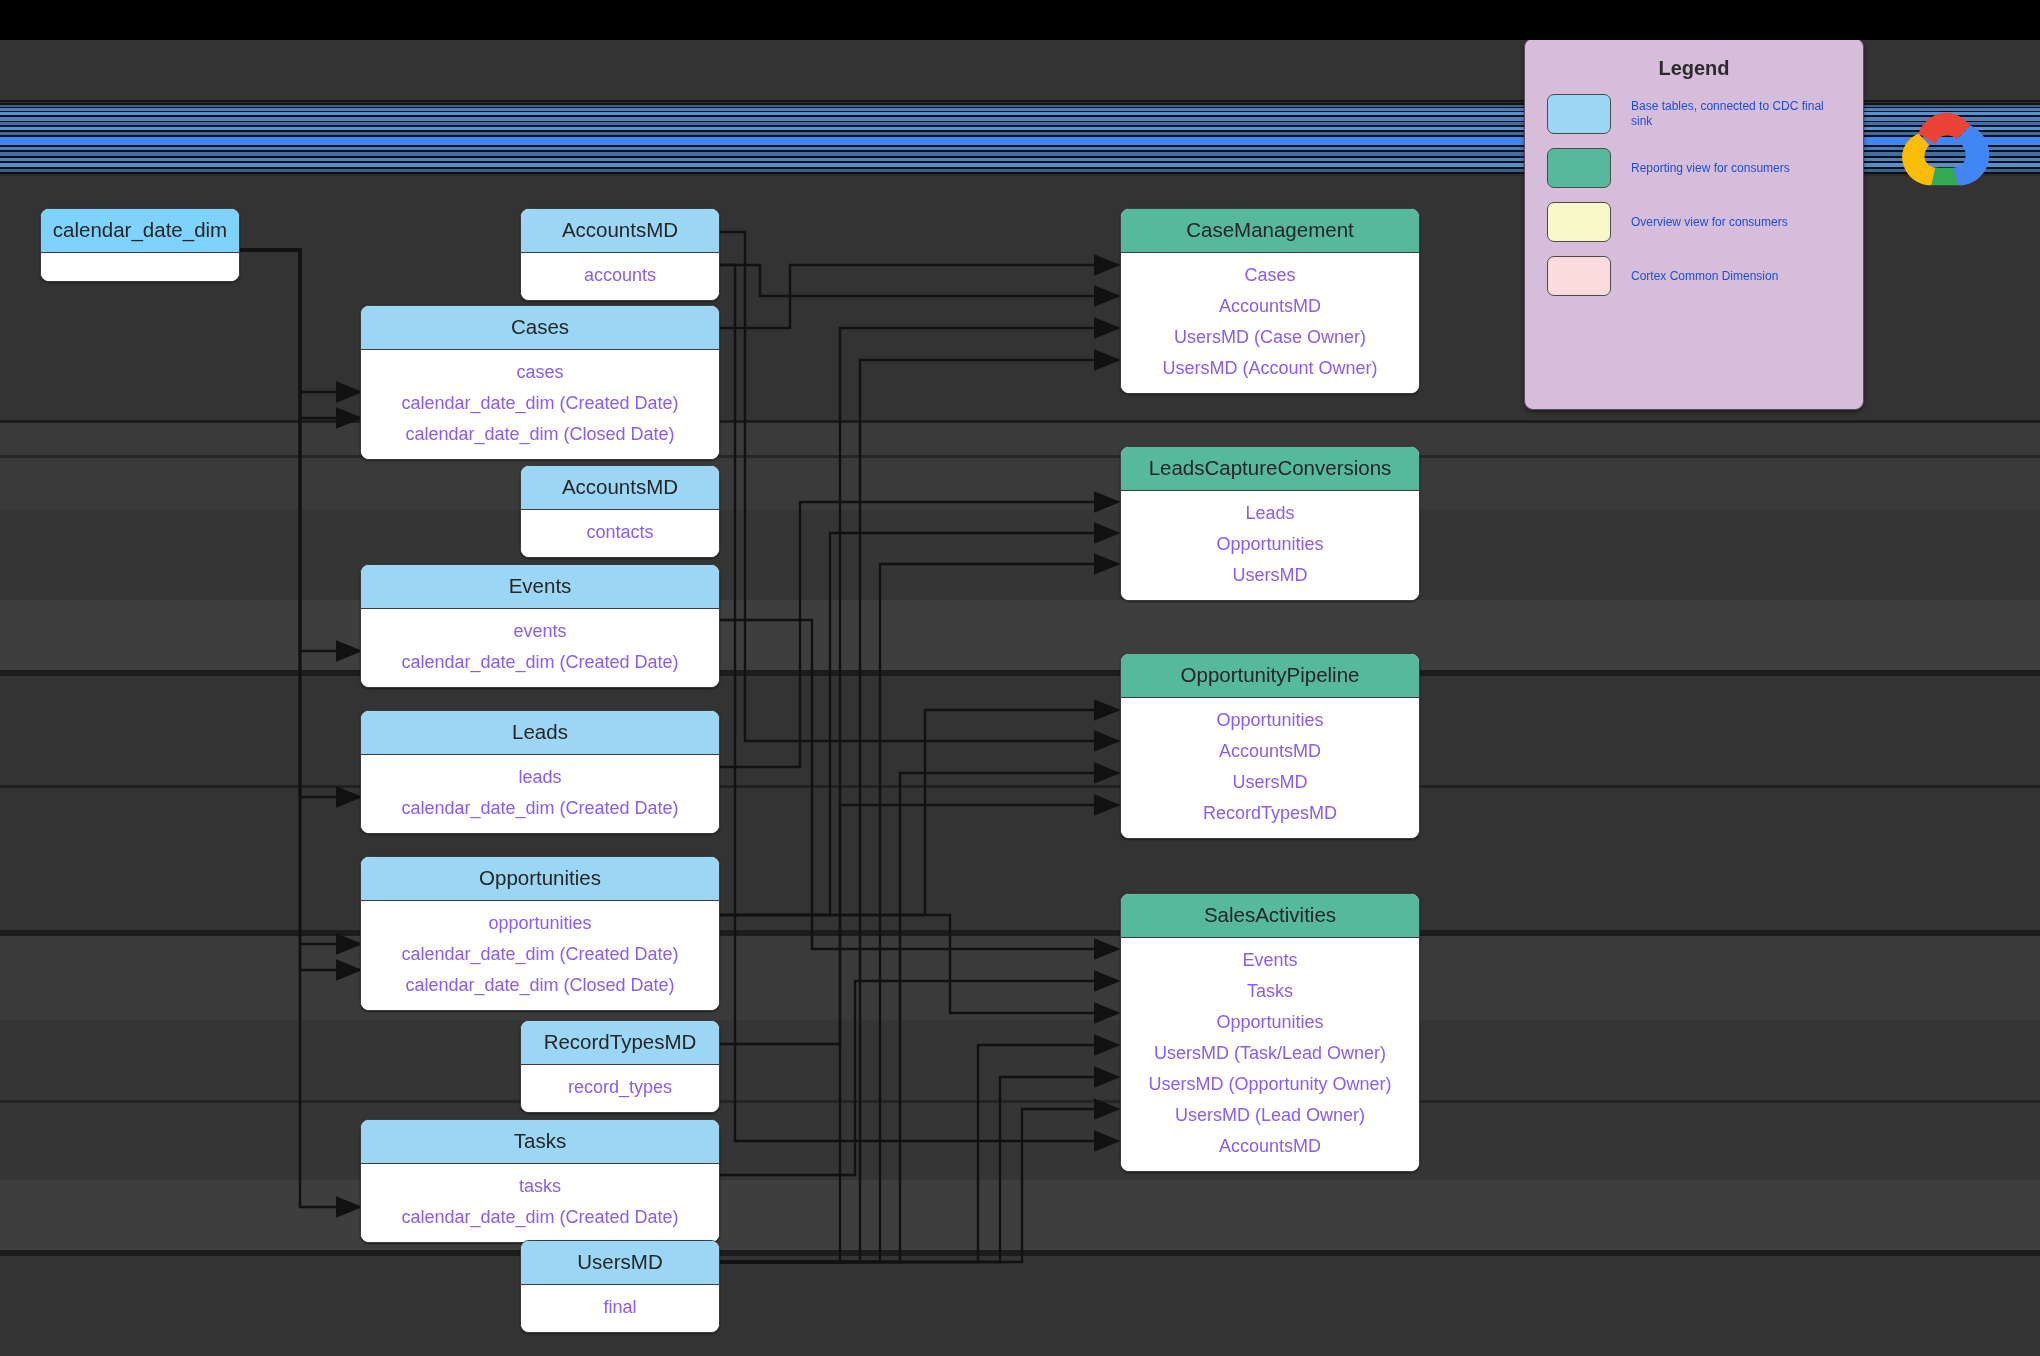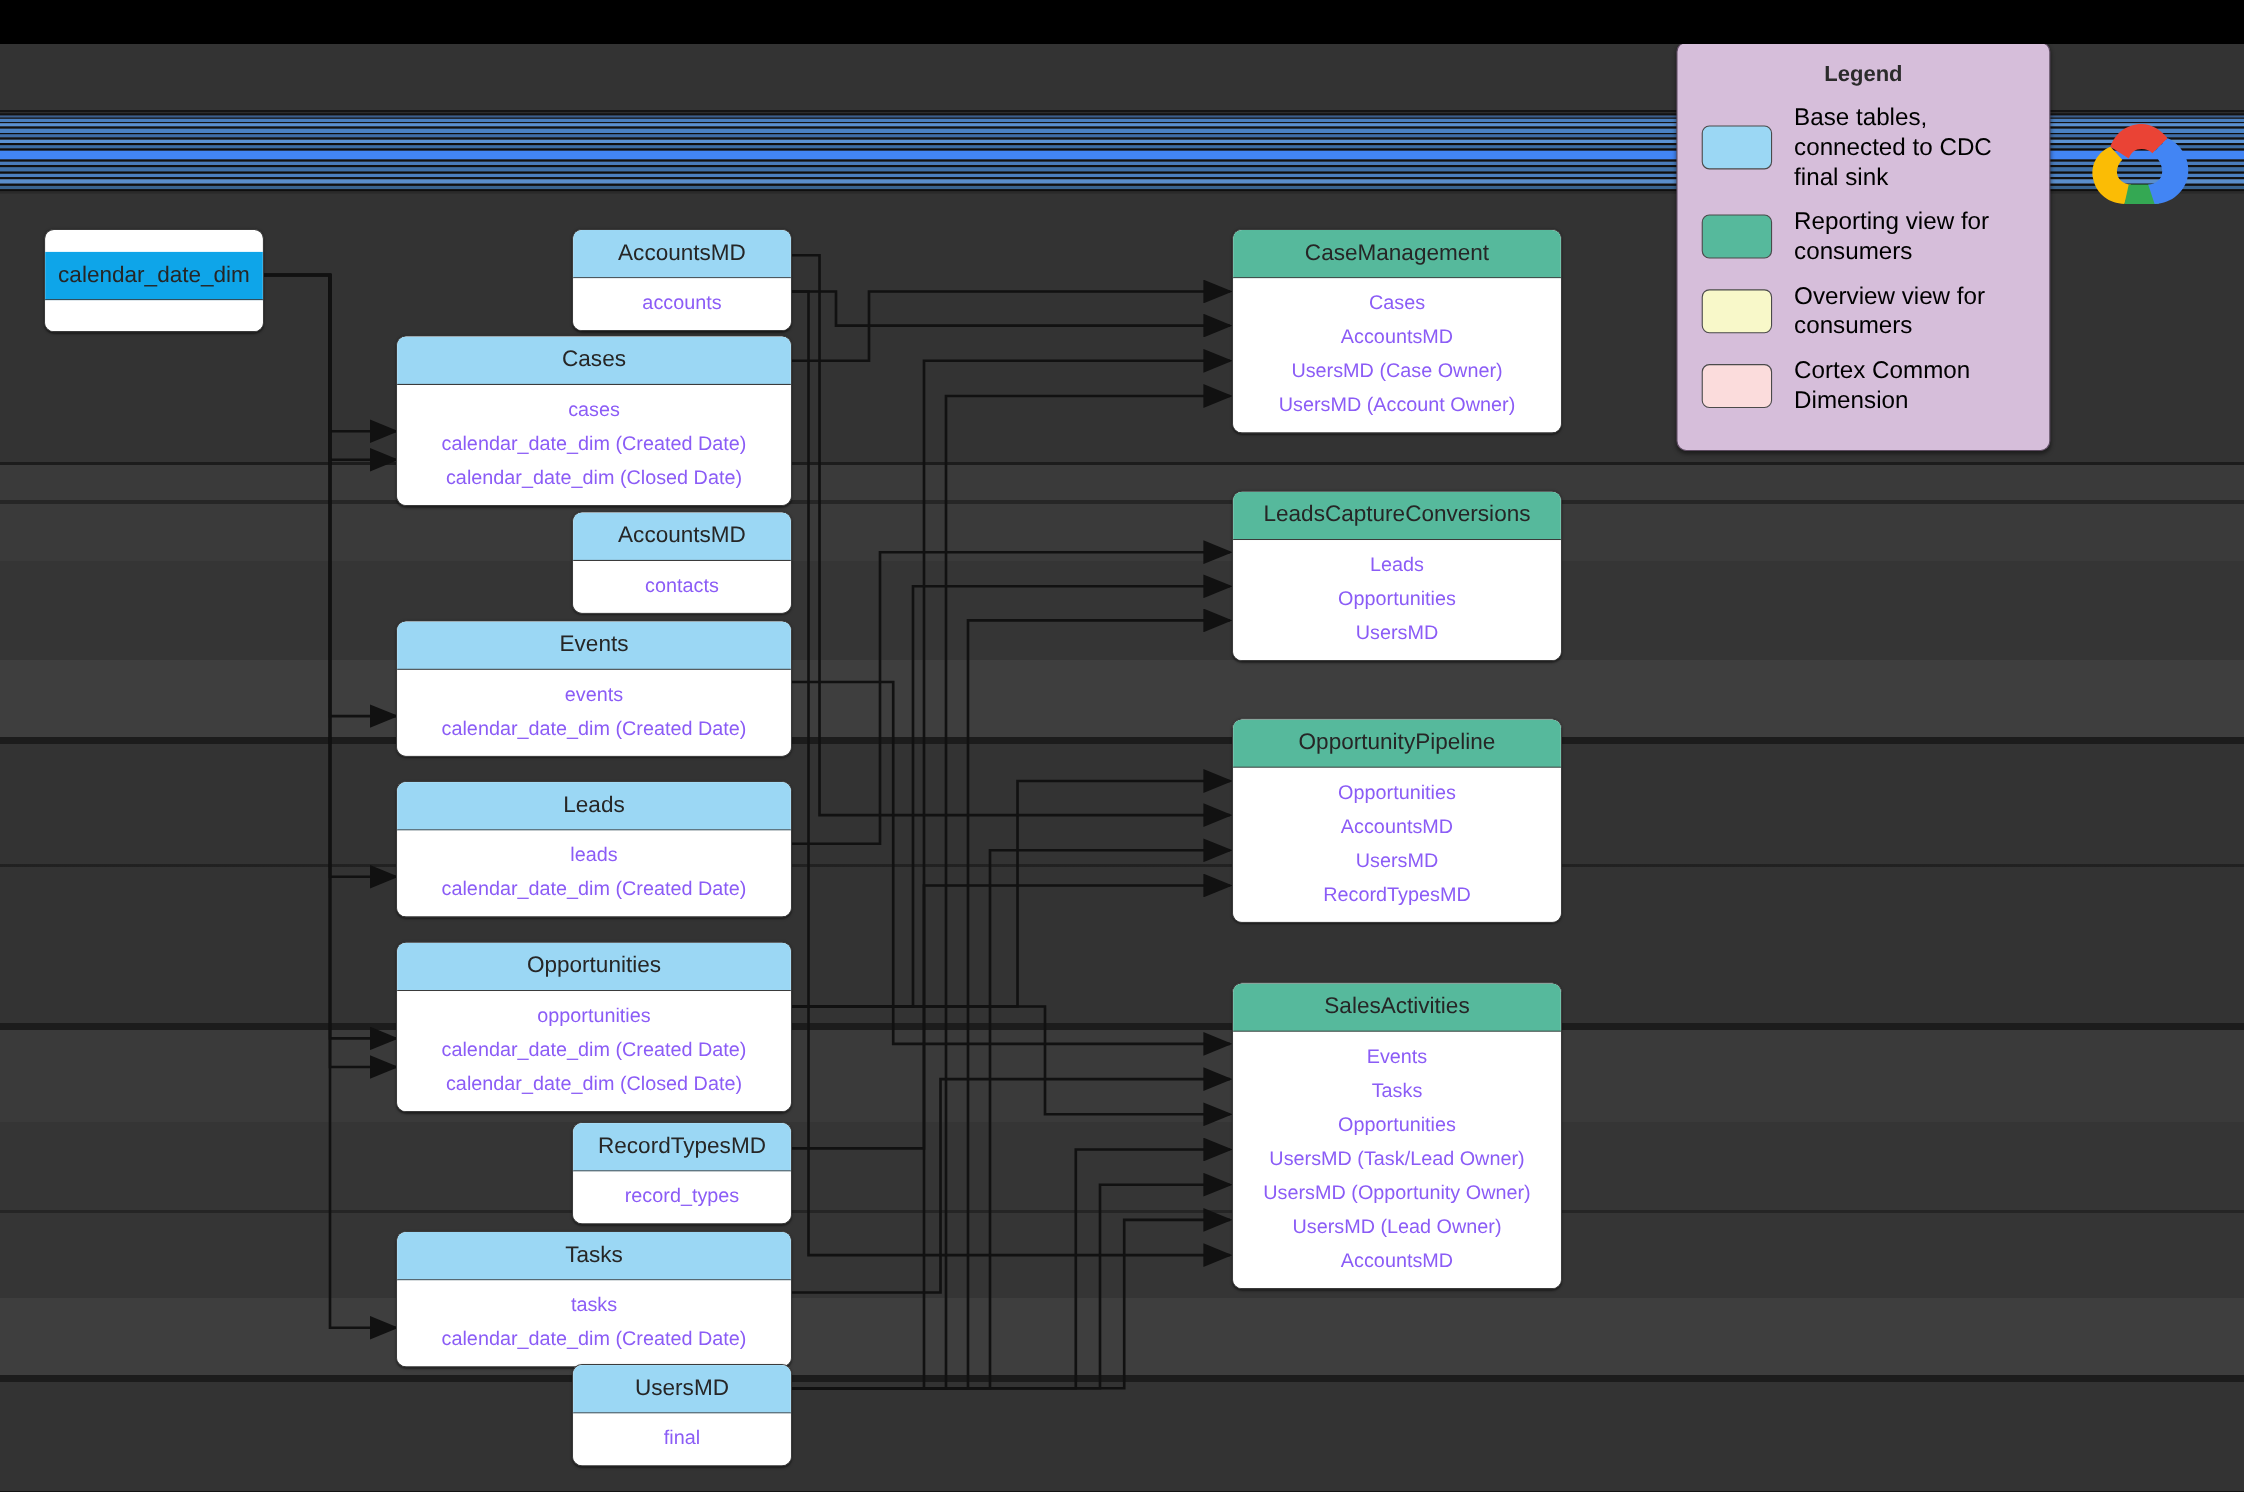--- a/index.html
+++ b/index.html
@@ -84,41 +84,41 @@
     text-align:center;
     font-size:18px;
     color:#8b5cf6;
     line-height:1.0;
     padding:6px 2px 7px;
     white-space:nowrap;
   }
   .node.empty .body{min-height:28px;padding:0;}
   .hdr.base{background:#9BD7F4;}
   .hdr.view{background:#56B99C;}
-  .hdr.dim {background:#0ea5e9;margin-top:20px;}
+  .hdr.dim {background:#7dd3fc;}
 
   
   #edges{position:absolute;left:0;top:0;width:2040px;height:1356px;z-index:8;}
 
   
   #legend{
     position:absolute;left:1524px;top:38px;width:338px;height:370px;
     background:#D6BEDA;border:1px solid #5d4b61;border-radius:9px;z-index:30;
     box-shadow:0 2px 4px rgba(0,0,0,.45);
   }
   #legend .ltitle{
     text-align:center;font-weight:bold;font-size:20px;color:#2b2b2b;
     margin-top:18px;margin-bottom:14px;
   }
   .lrow{display:flex;align-items:center;padding:0 22px 0 22px;margin-bottom:14px;}
   .lrow .sw{
     width:62px;height:38px;border:1.5px solid #4a4a4a;border-radius:7px;flex:0 0 auto;
   }
   .lrow .ltxt{
-    margin-left:20px;font-size:22px;color:#000000;line-height:1.22;
+    margin-left:20px;font-size:12px;color:#1d4ed8;line-height:1.22;
   }
   
   #gclogo{position:absolute;left:1898px;top:108px;width:98px;height:92px;z-index:30;}
 </style>
 </head>
 <body>
 
 <div id="canvas">
 
   <div class="banding"></div>

